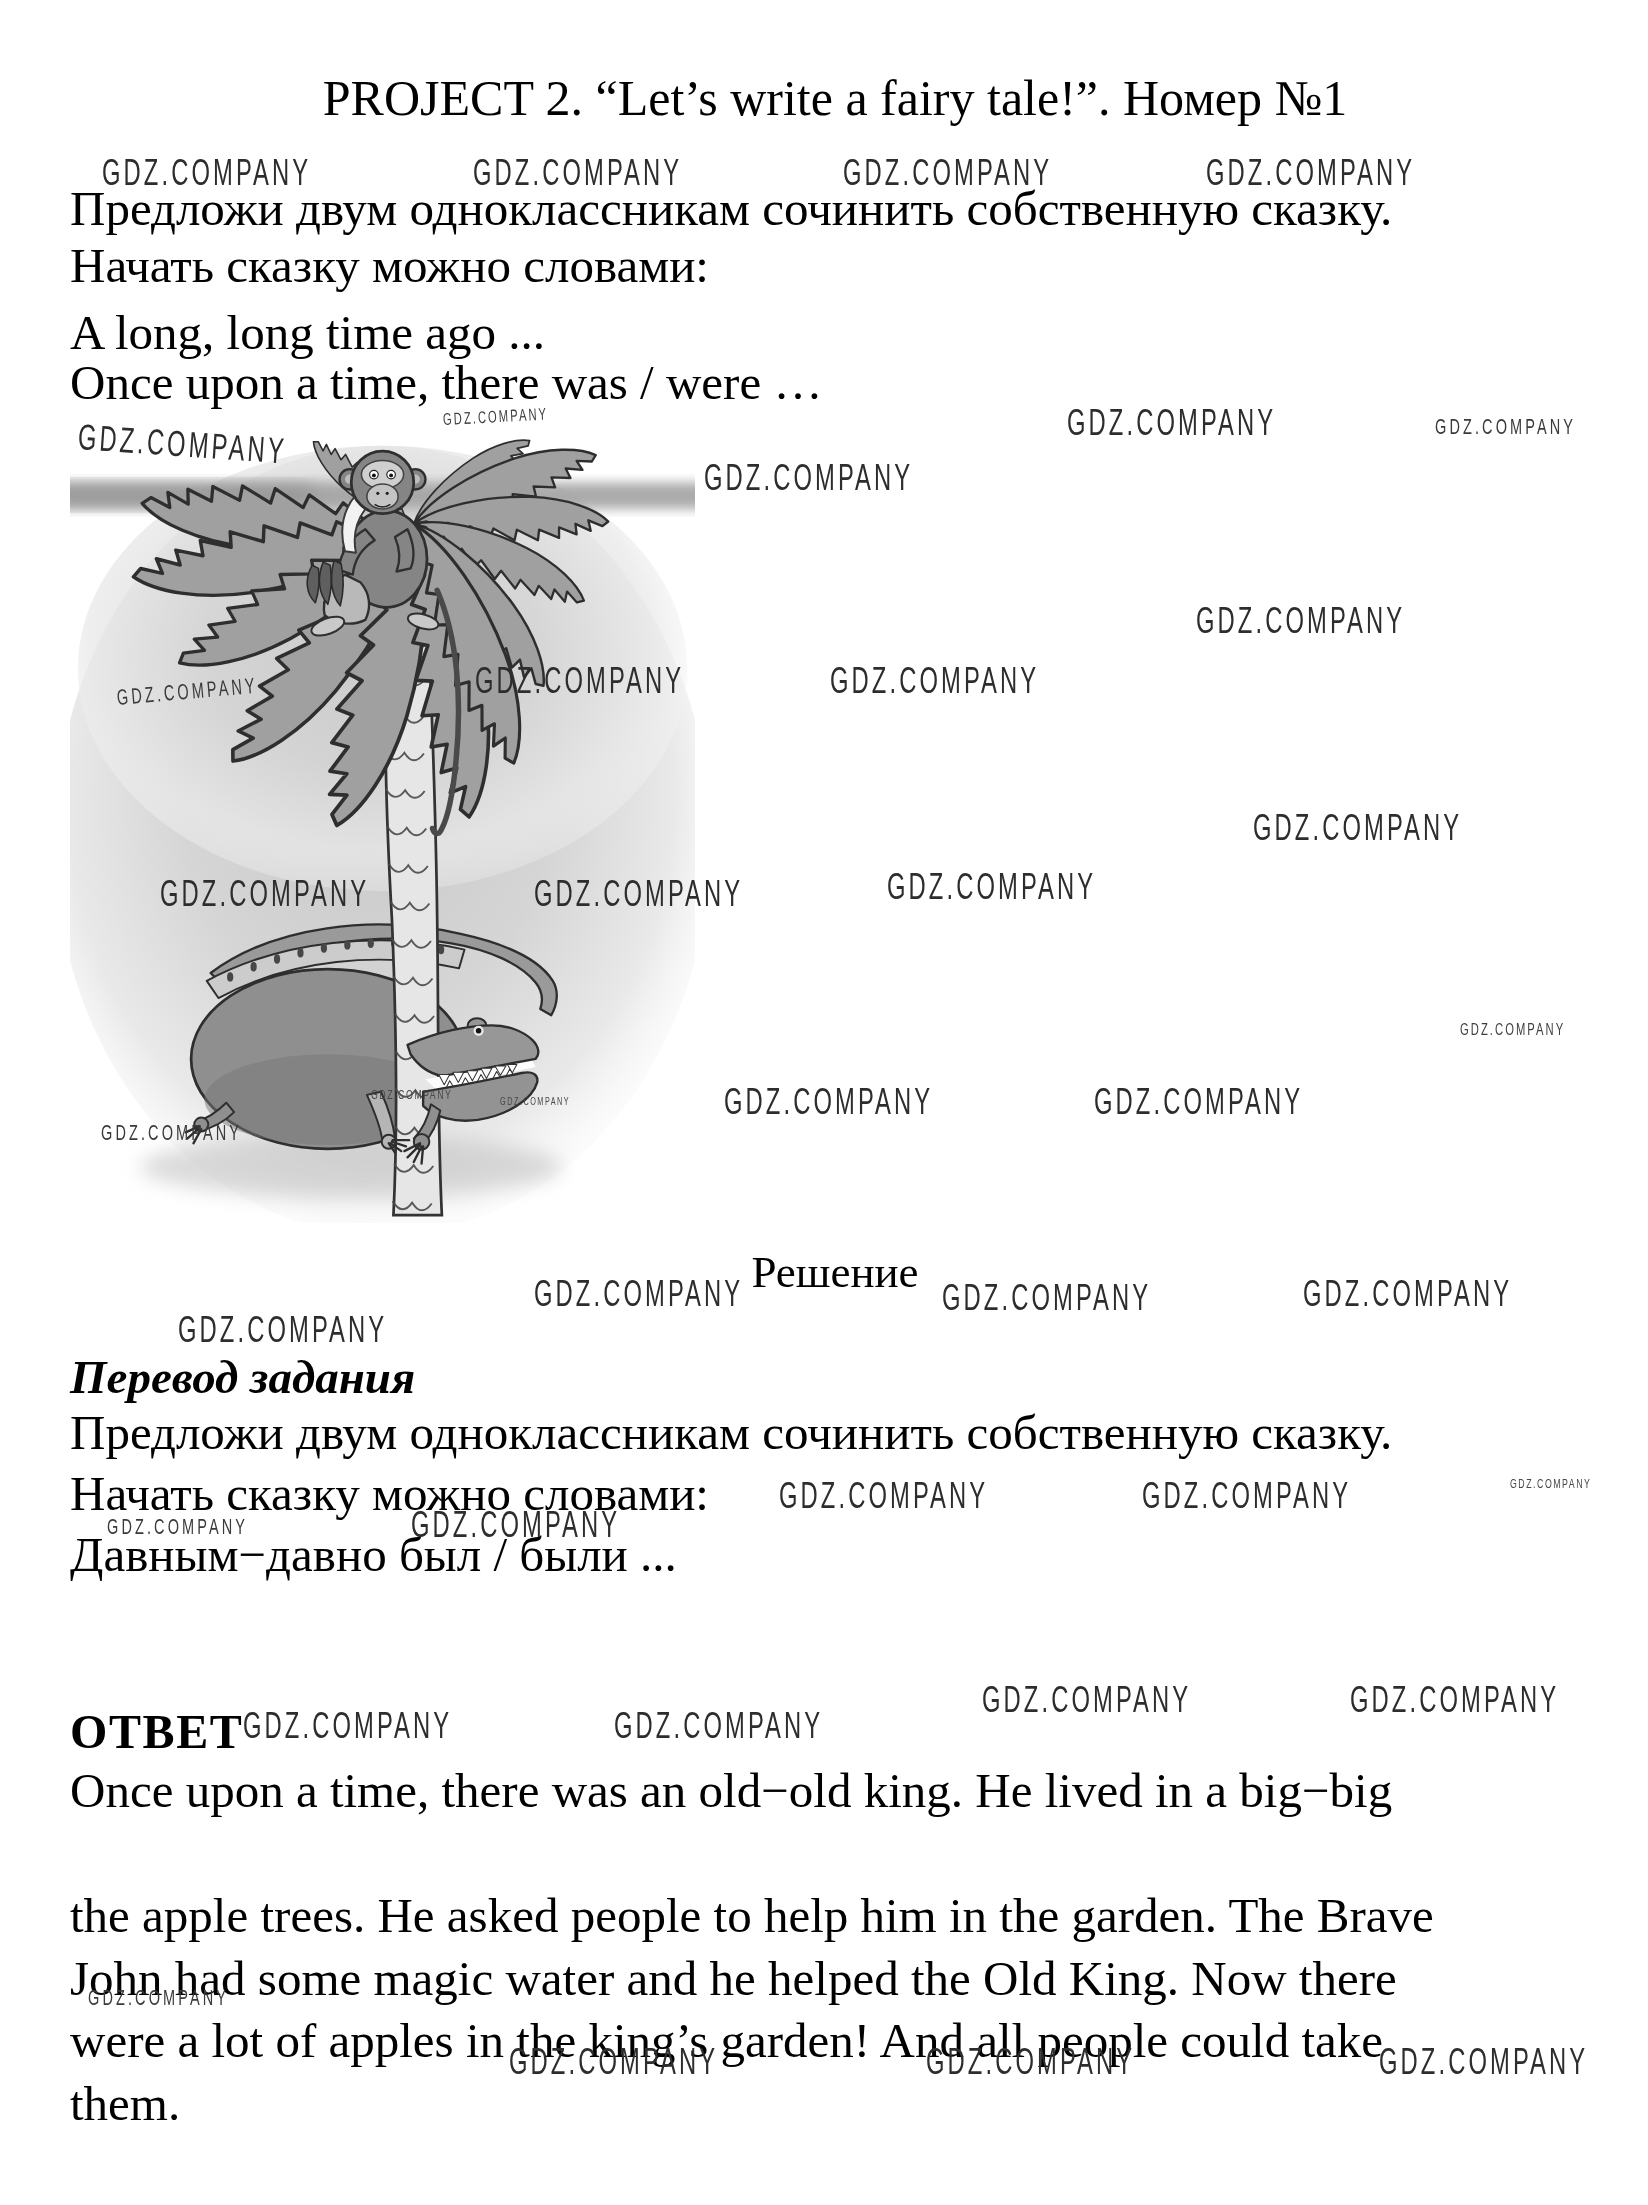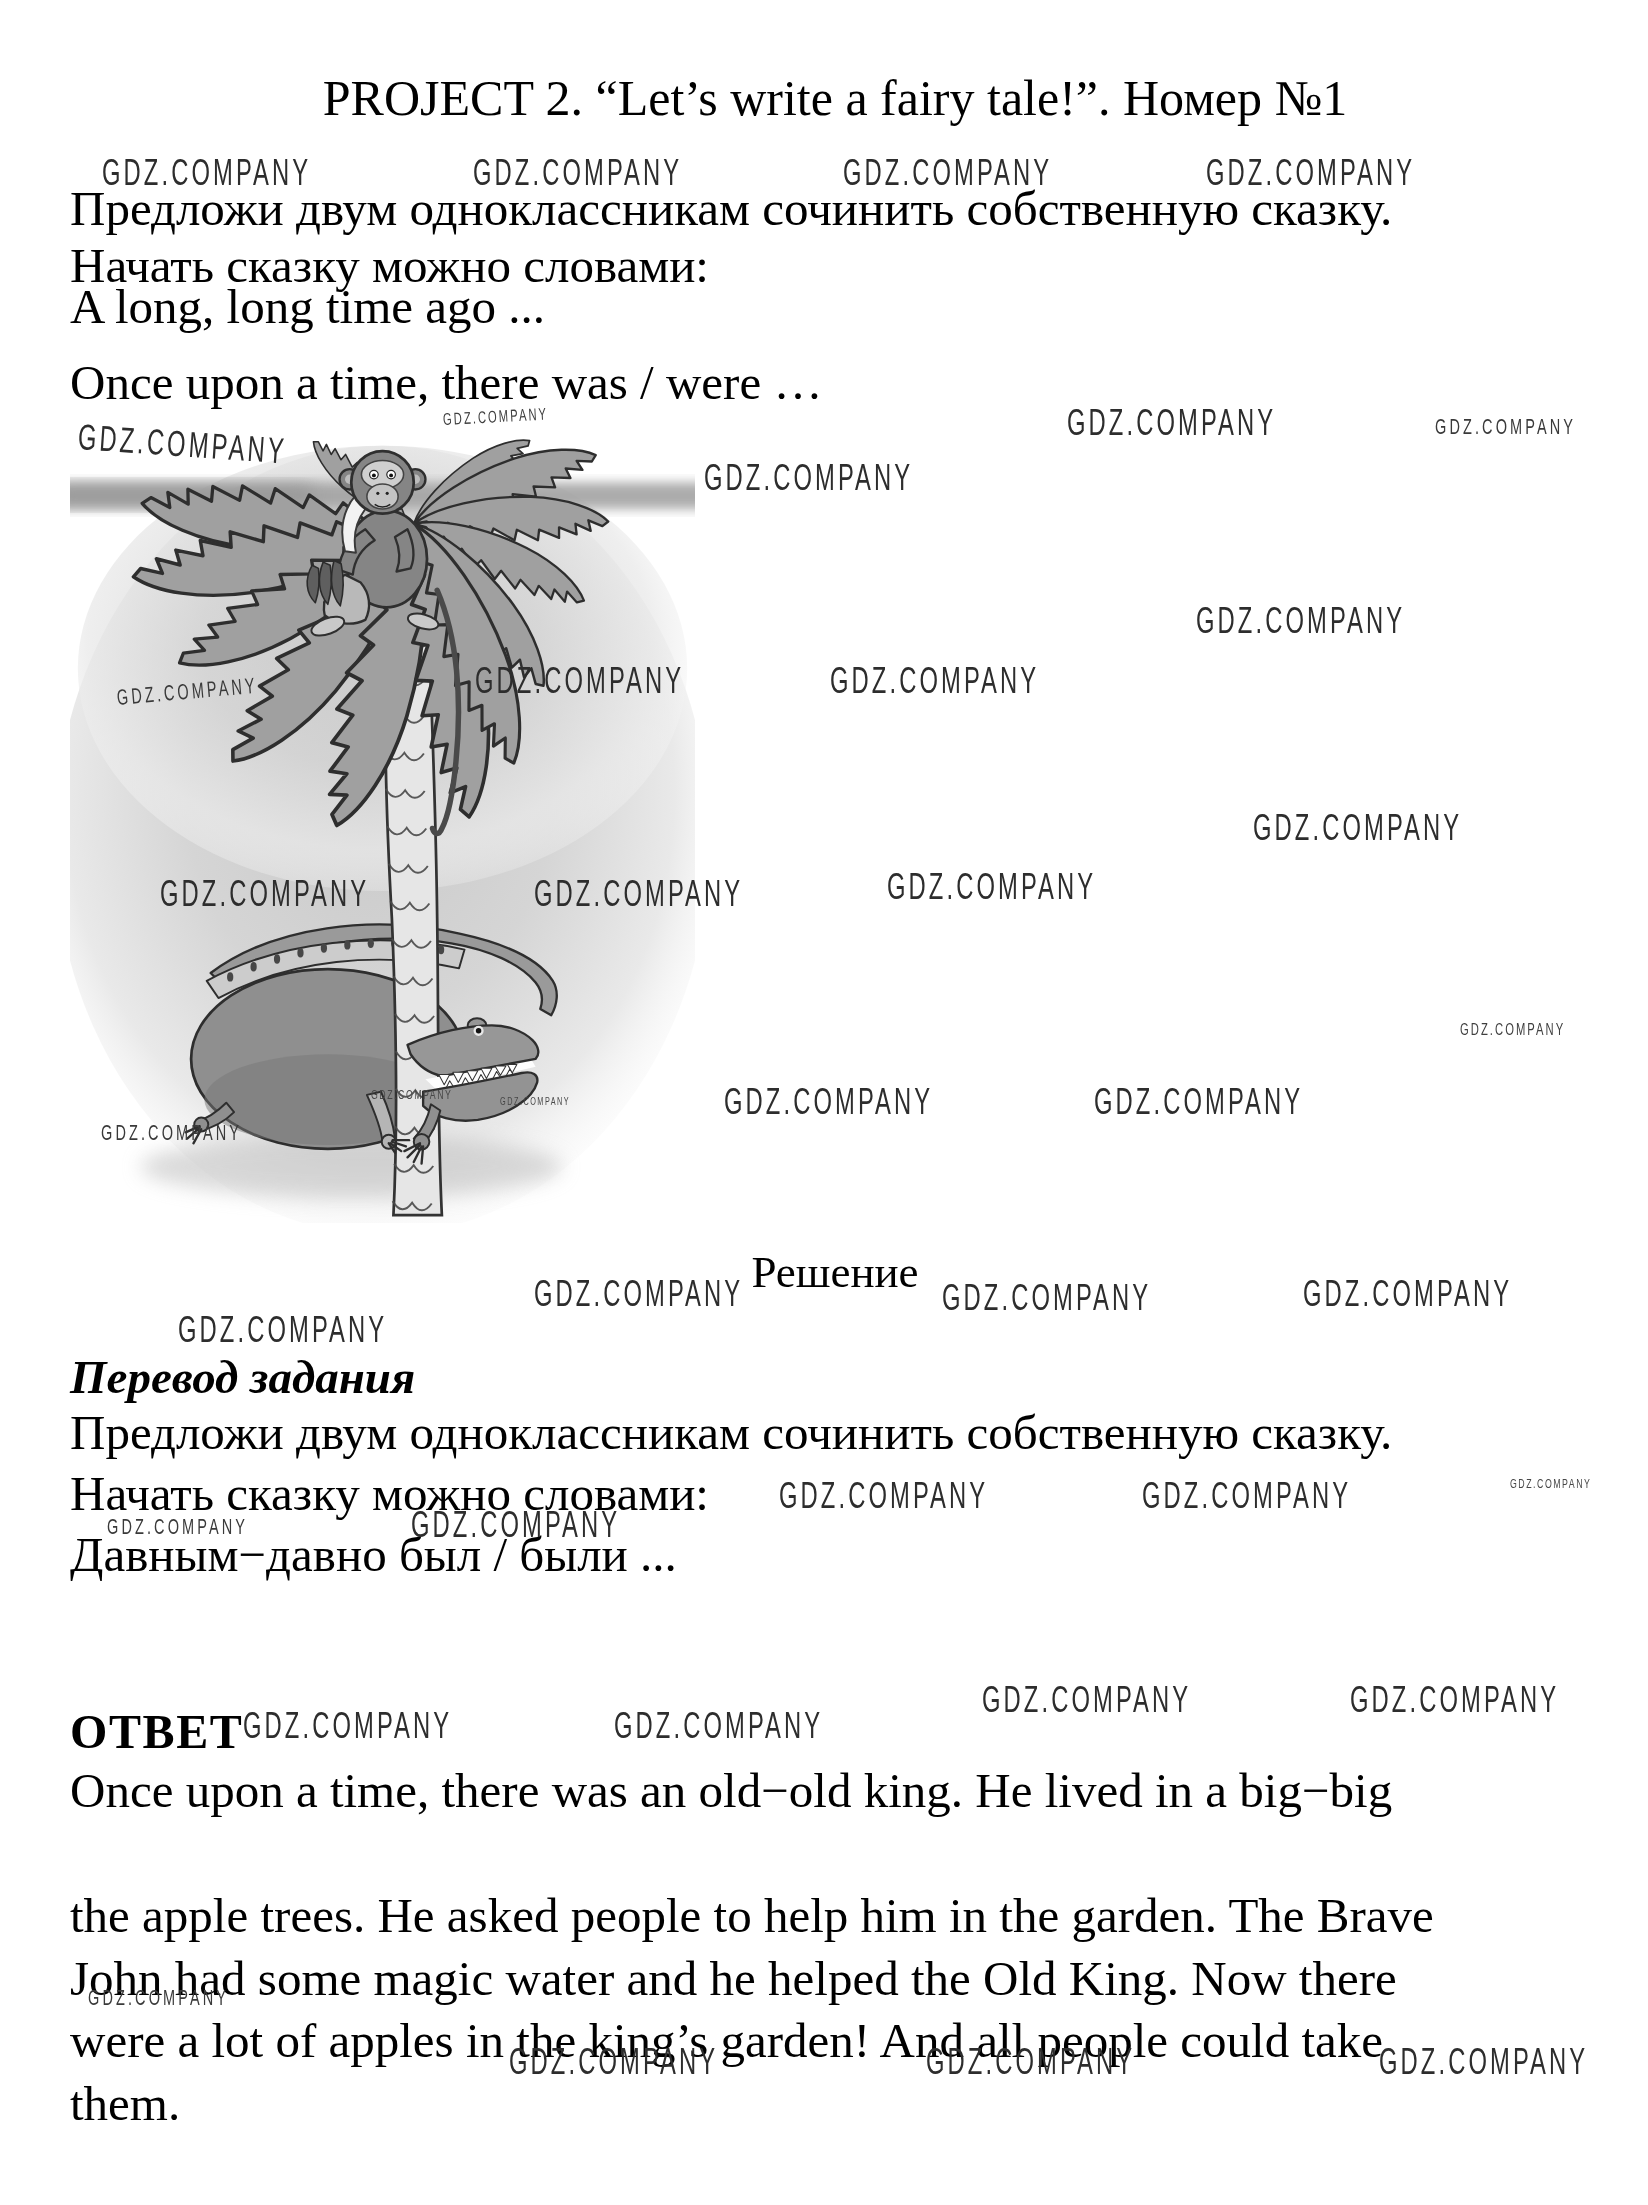--- a/index.html
+++ b/index.html
@@ -21,21 +21,21 @@
 </style>
 </head>
 <body>
 
 <div class="page">
 
   <div class="t c title" style="top:73px">PROJECT 2. “Let’s write a fairy tale!”. Номер №1</div>
 
   <div class="t" style="top:184px">Предложи двум одноклассникам сочинить собственную сказку.</div>
   <div class="t" style="top:241px">Начать сказку можно словами:</div>
-  <div class="t" style="top:282px">A long, long time ago ...</div>
+  <div class="t" style="top:308px">A long, long time ago ...</div>
   <div class="t" style="top:358px">Once upon a time, there was / were …</div>
 
   <div class="illu">
     <svg width="625" height="789" viewBox="0 0 800 1010" xmlns="http://www.w3.org/2000/svg">
       <defs>
         <radialGradient id="wash" cx="0.48" cy="0.44" r="0.62">
           <stop offset="0%" stop-color="#c9c9c9"></stop>
           <stop offset="45%" stop-color="#d5d5d5"></stop>
           <stop offset="75%" stop-color="#e9e9e9"></stop>
           <stop offset="100%" stop-color="#ffffff" stop-opacity="0"></stop>

